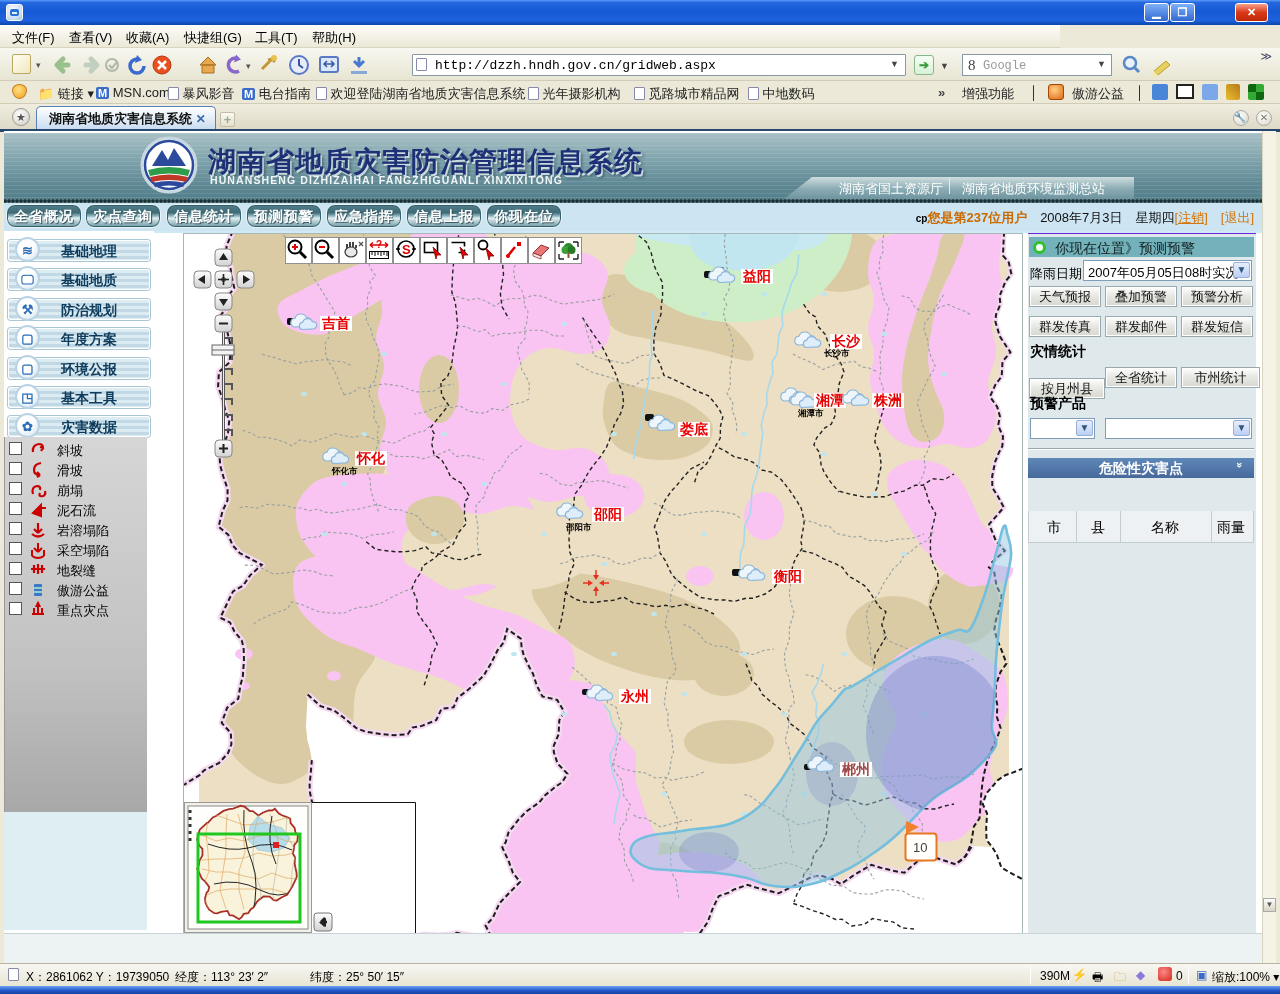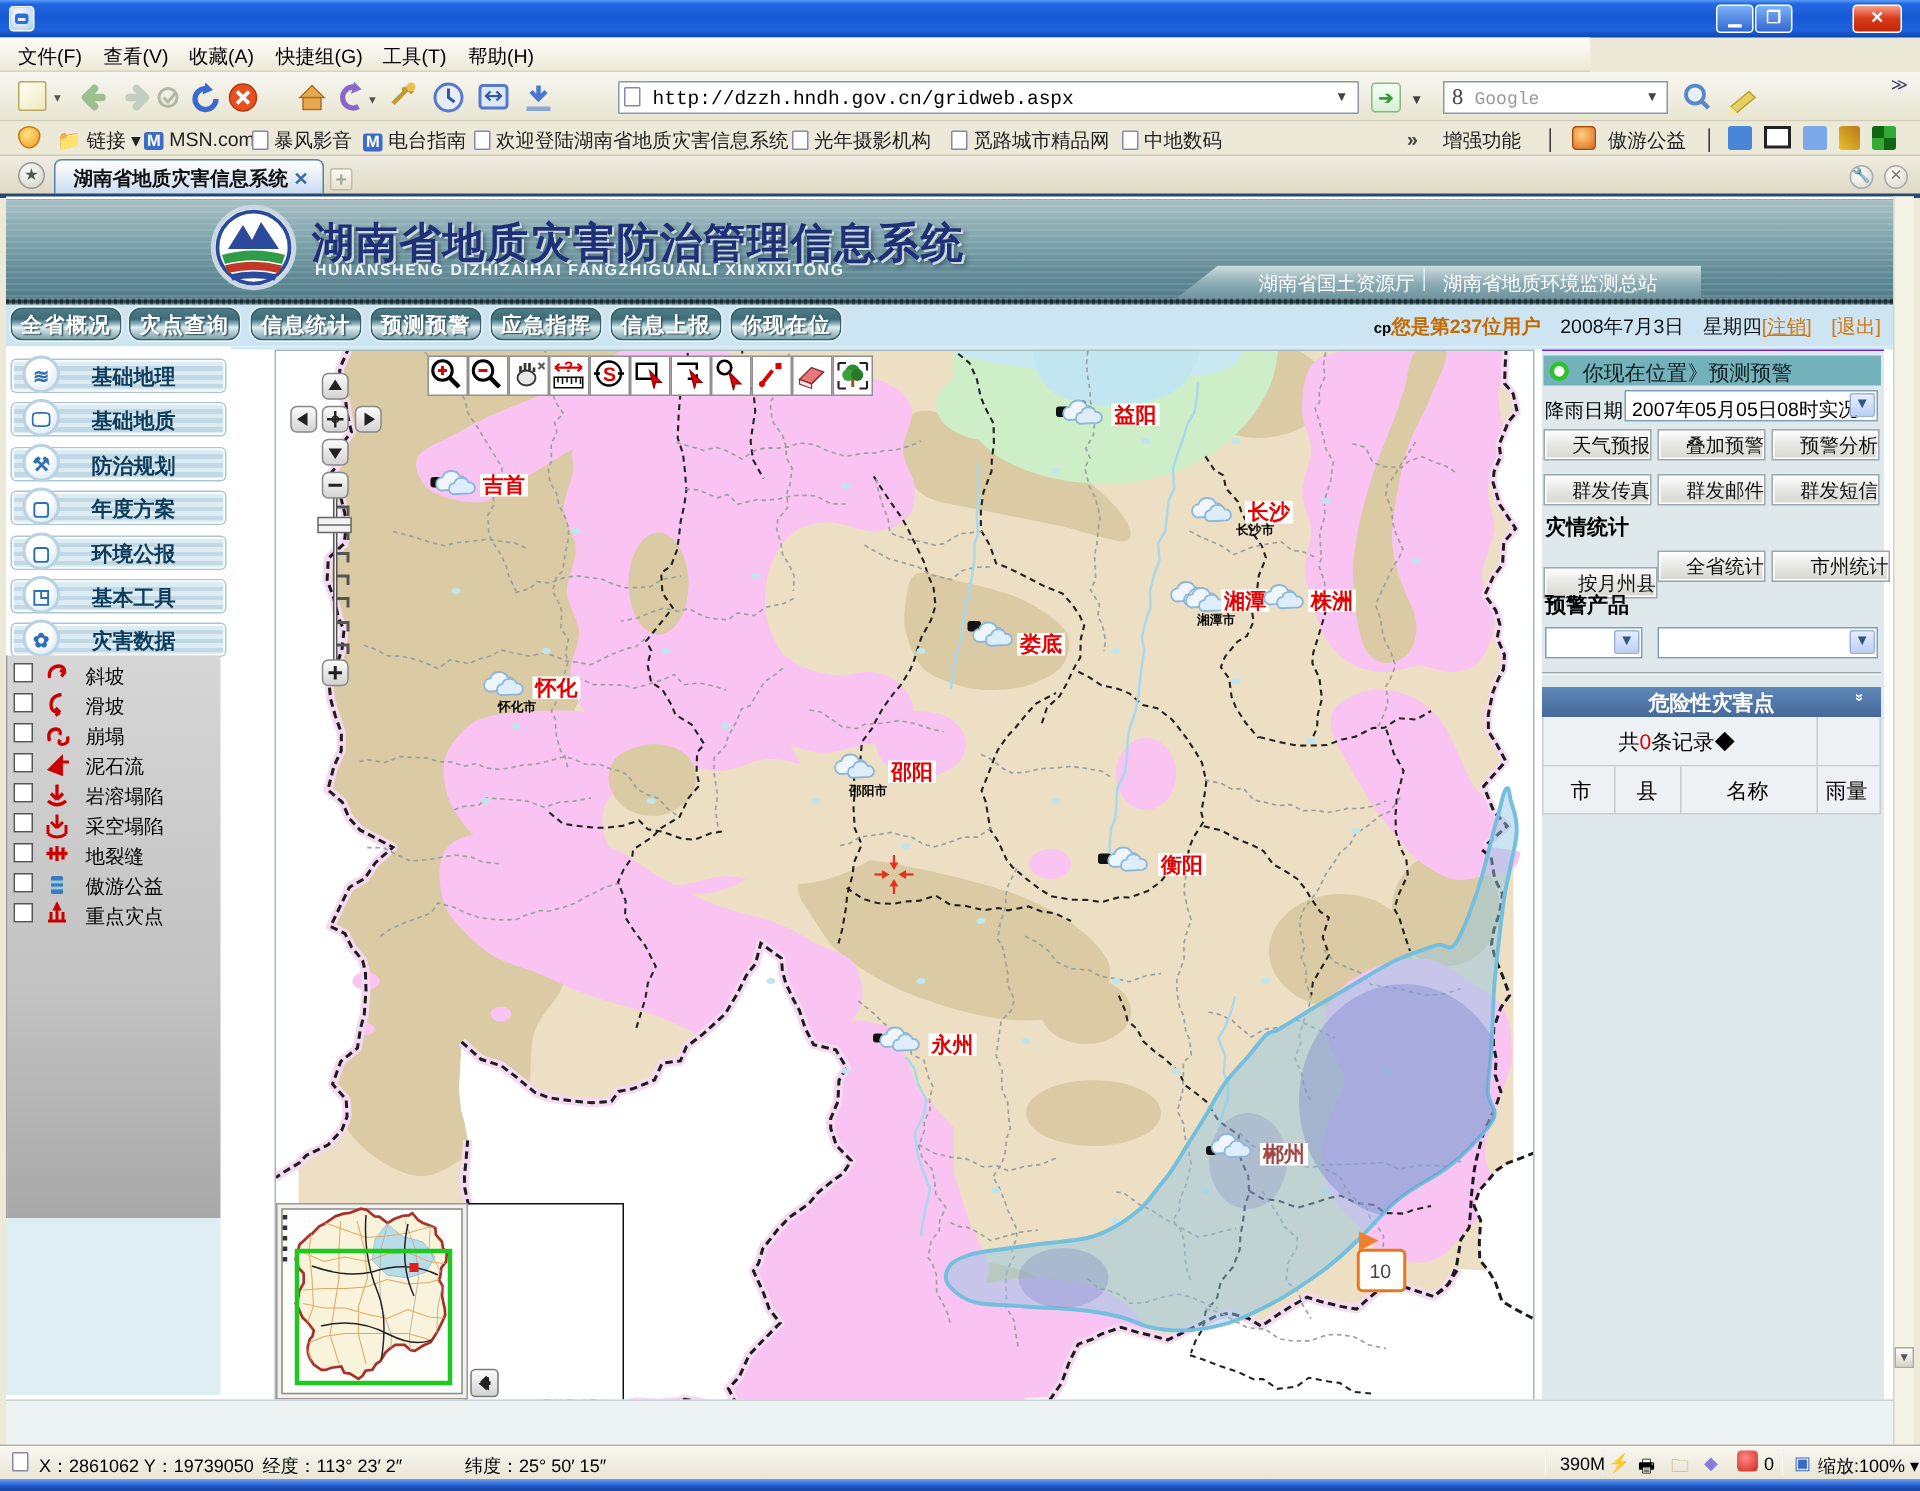--- a/index.html
+++ b/index.html
@@ -39,21 +39,21 @@
 #graypanel{left:0px;top:206px;width:143px;height:375px;background:linear-gradient(180deg,#d6d6d6,#c2c2c2 60%,#a8a8a8);border-left:1px solid #999}
 .cbrow{left:2px;width:140px;height:20px}
 .cbrow .cb{position:absolute;left:2px;top:2px;width:13px;height:13px;background:#fff;border:1px solid #555}
 .cbrow .txt{position:absolute;left:50px;top:2px;font-size:13px;color:#000}
 .cbrow svg{position:absolute;left:22px;top:0px}
 #cyanpanel{left:0;top:581px;width:143px;height:118px;background:#dfeef2}
 
 #mapbox{left:179px;top:2px;width:840px;height:702px;border:1px solid #a8b8b8;background:#fff}
 
 #rpanel{left:1024px;top:2px;width:228px;height:700px;background:#dfe9ec;border-top:1px solid #6d28d9}
-.rbtn{height:21px;background:linear-gradient(180deg,#ffffff,#e8e8e4 45%,#d8d8d2);border:1px solid #9aa8b0;box-shadow:inset 0 0 0 1px #fff;font-size:13px;color:#111;text-align:right;line-height:19px}
+.rbtn{height:21px;background:linear-gradient(180deg,#ffffff,#e8e8e4 45%,#d8d8d2);border:1px solid #9aa8b0;box-shadow:inset 0 0 0 1px #fff;font-size:13px;color:#111;text-align:center;line-height:19px}
 .rsel{border:1px solid #7f9db9;background:#fff;height:20px;font-size:13px}
 .rsel .arr{position:absolute;right:1px;top:1px;width:17px;height:16px;background:linear-gradient(180deg,#e6eefc,#bcd0f4);border:1px solid #9ab0d8;border-radius:2px;color:#33567e;text-align:center;line-height:14px;font-size:10px;font-weight:bold}
 .blab{font-size:14px;font-weight:bold;color:#000}
 
 #pagebot{left:4px;top:933px;width:1258px;height:30px;background:#edf2f3;border-top:1px solid #c8d4d8}
 #statusbar{left:0;top:963px;width:1280px;height:23px;background:linear-gradient(180deg,#f8f7f2,#e8e5d4);border-top:1px solid #b8b4a0;color:#000;font-size:12px}
 #bluebar{left:0;top:986px;width:1280px;height:8px;background:linear-gradient(180deg,#6aa0f4,#1d55c8 60%,#16449f)}
 #scrollcol{left:1262px;top:131px;width:14px;height:832px;background:#f4f3e6;border-left:1px solid #d8d4c0}
 .sep{position:absolute;width:1px;background:#c0bca8;border-right:1px solid #fff}
 </style></head>
@@ -702,24 +702,20 @@
 <span class="abs blab" style="left:2px;top:109px">灾情统计</span>
 <span class="abs blab" style="left:2px;top:161px">预警产品</span>
 <div class="abs rsel" style="left:2px;top:184px;width:65px;height:21px">
           <span class="arr">▼</span>
         </div>
 <div class="abs rsel" style="left:77px;top:184px;width:147px;height:21px">
           <span class="arr">▼</span>
         </div>
 <div class="abs" style="left:0;top:214px;width:226px;height:2px;background:#9aa8ae;border-bottom:1px solid #fff"></div>
 <div class="abs" style="left:0;top:224px;width:226px;height:20px;background:linear-gradient(180deg,#5e88b8,#46699a);color:#fff;font-weight:bold;font-size:14px;text-align:center;line-height:20px">危险性灾害点<span style="position:absolute;right:12px;top:-3px;font-size:10px;display:inline-block;transform:rotate(90deg)">»</span></div>
-<div class="abs" style="left:0;top:244px;width:226px;height:33px;background:#eef1f3;border:1px solid #c4ccd2;border-top:none">
-          <span style="position:absolute;left:50px;top:8px;font-size:14px">共<span style="color:#e00000">0</span>条记录◆</span>
-          <span style="position:absolute;left:182px;top:0;width:1px;height:33px;background:#c4ccd2"></span>
-        </div>
 <div class="abs" style="left:0;top:277px;width:226px;height:32px;background:#eef1f3;border:1px solid #c4ccd2;border-top:none;font-size:14px">
           <span style="position:absolute;left:18px;top:8px">市</span>
           <span style="position:absolute;left:62px;top:8px">县</span>
           <span style="position:absolute;left:122px;top:8px">名称</span>
           <span style="position:absolute;left:188px;top:8px">雨量</span>
           <span style="position:absolute;left:47px;top:0;width:1px;height:32px;background:#c4ccd2"></span>
           <span style="position:absolute;left:91px;top:0;width:1px;height:32px;background:#c4ccd2"></span>
           <span style="position:absolute;left:182px;top:0;width:1px;height:32px;background:#c4ccd2"></span>
         </div>
 </div>

